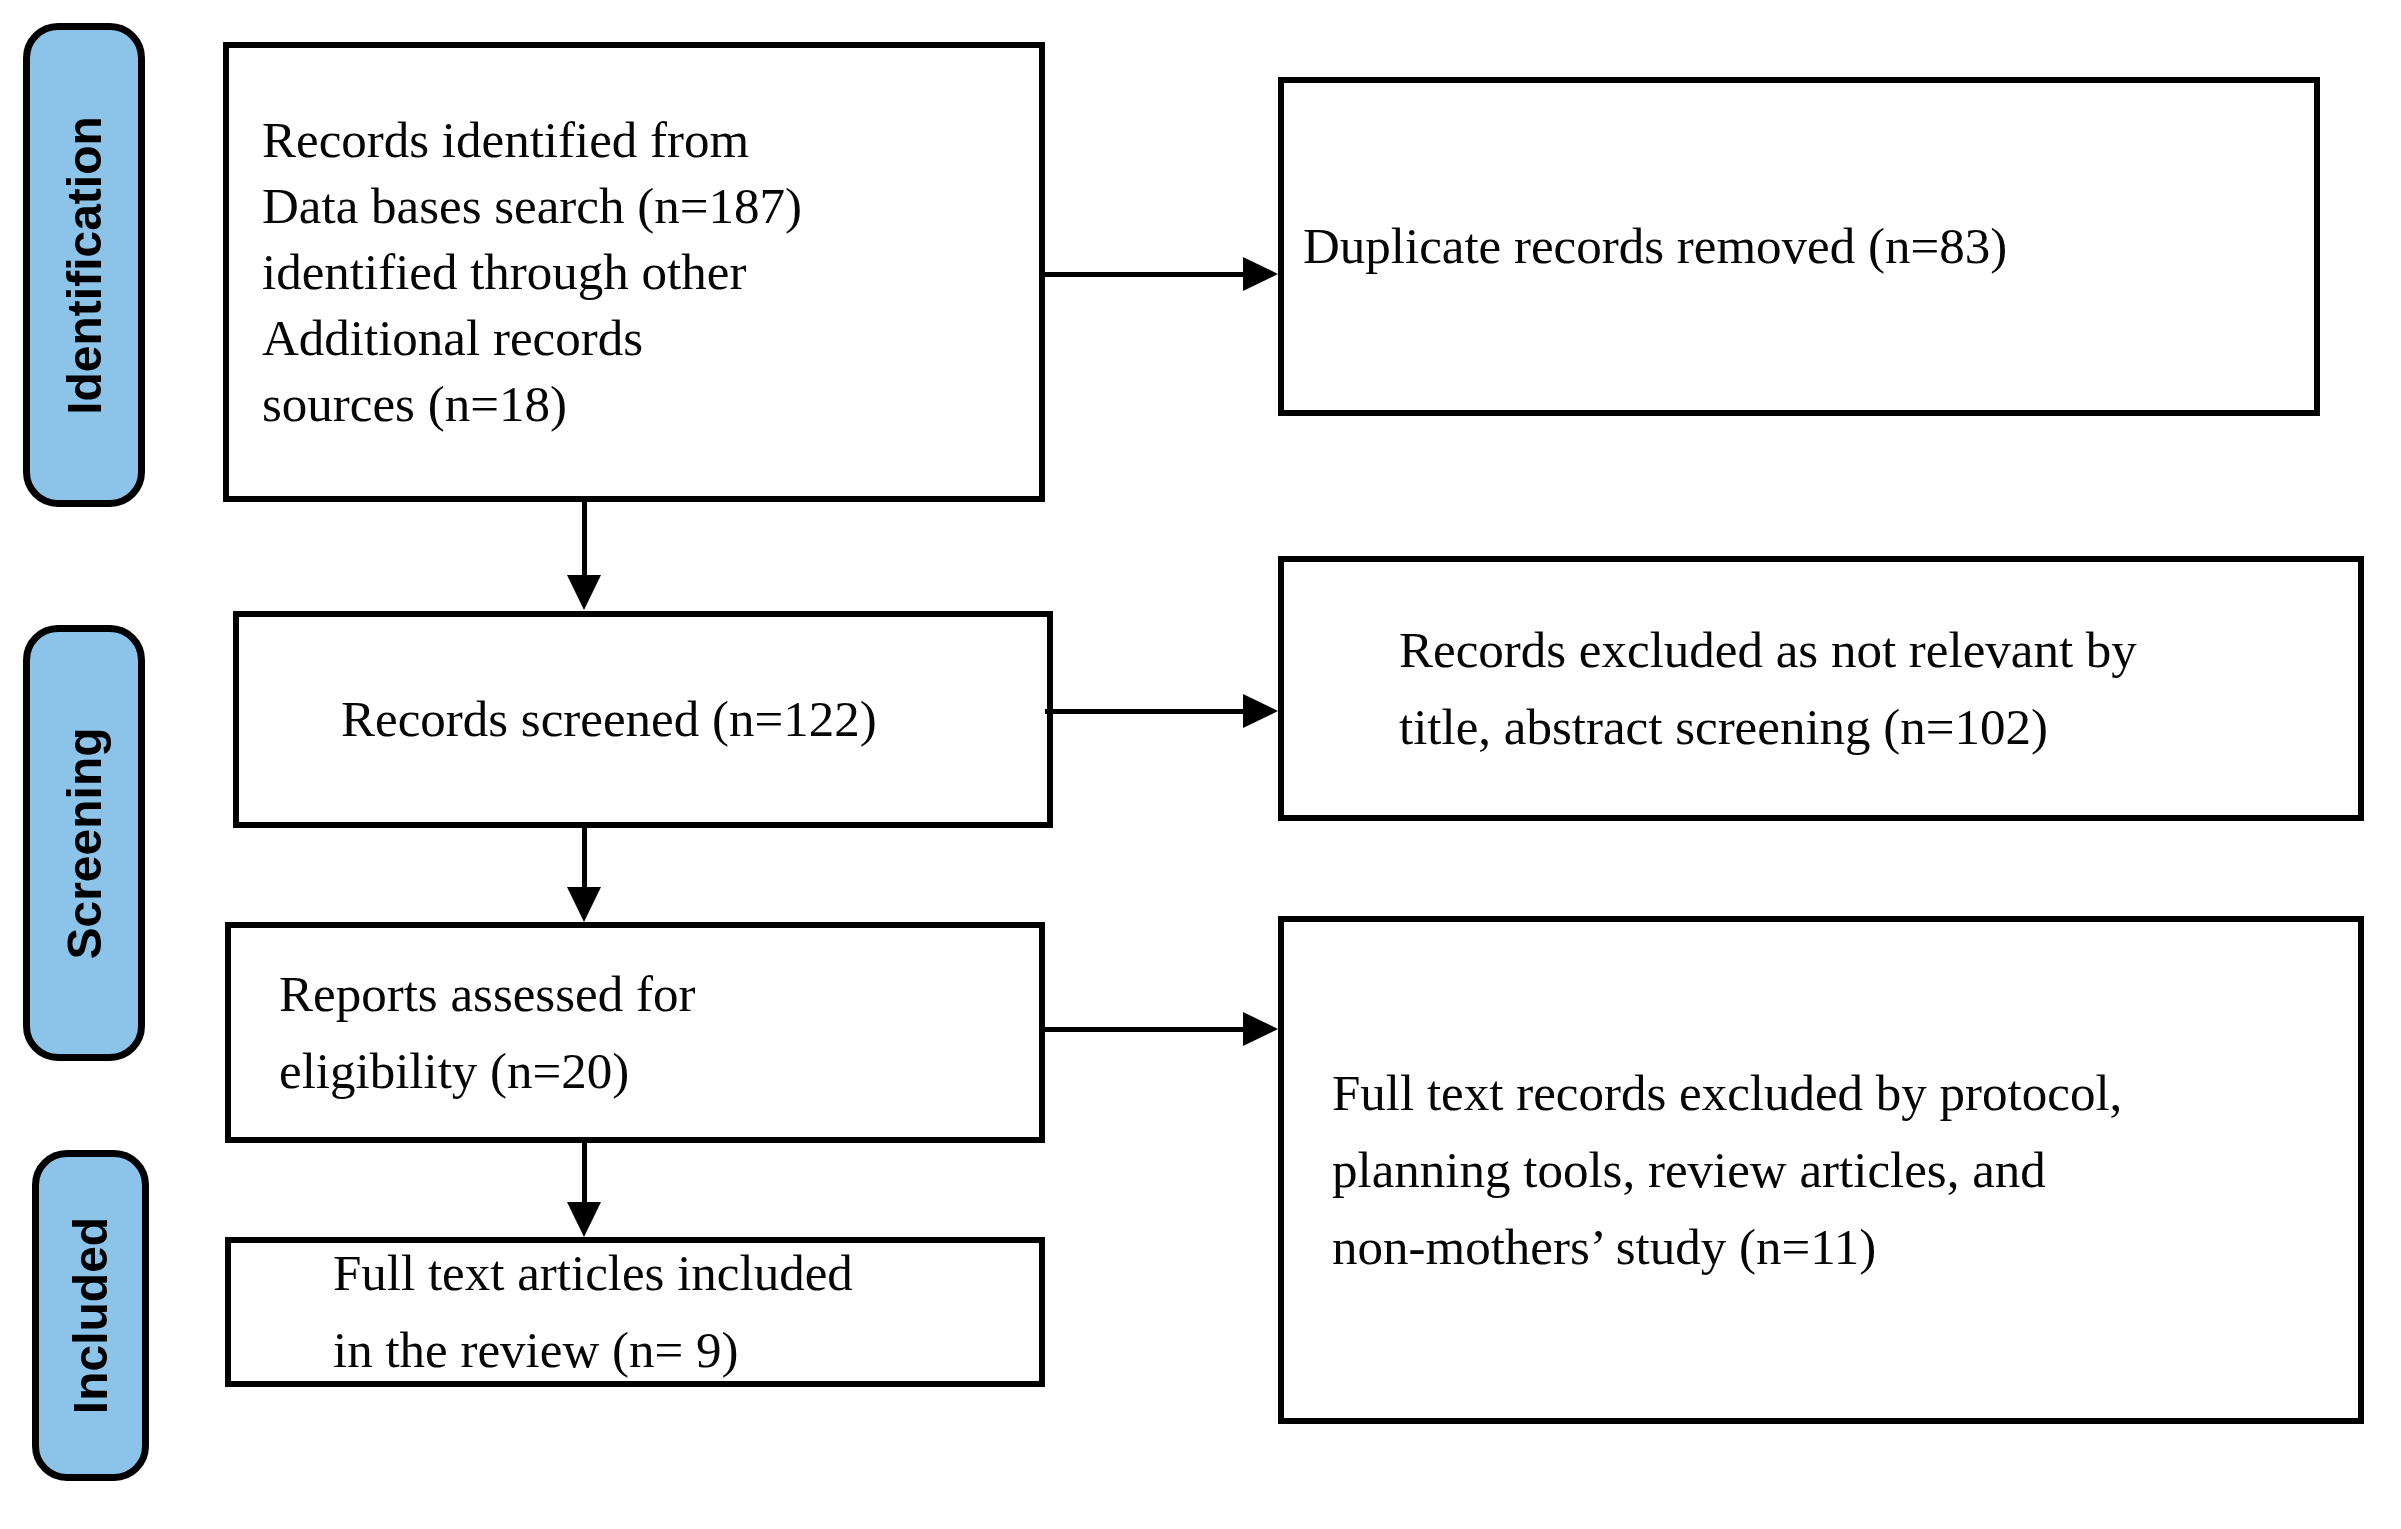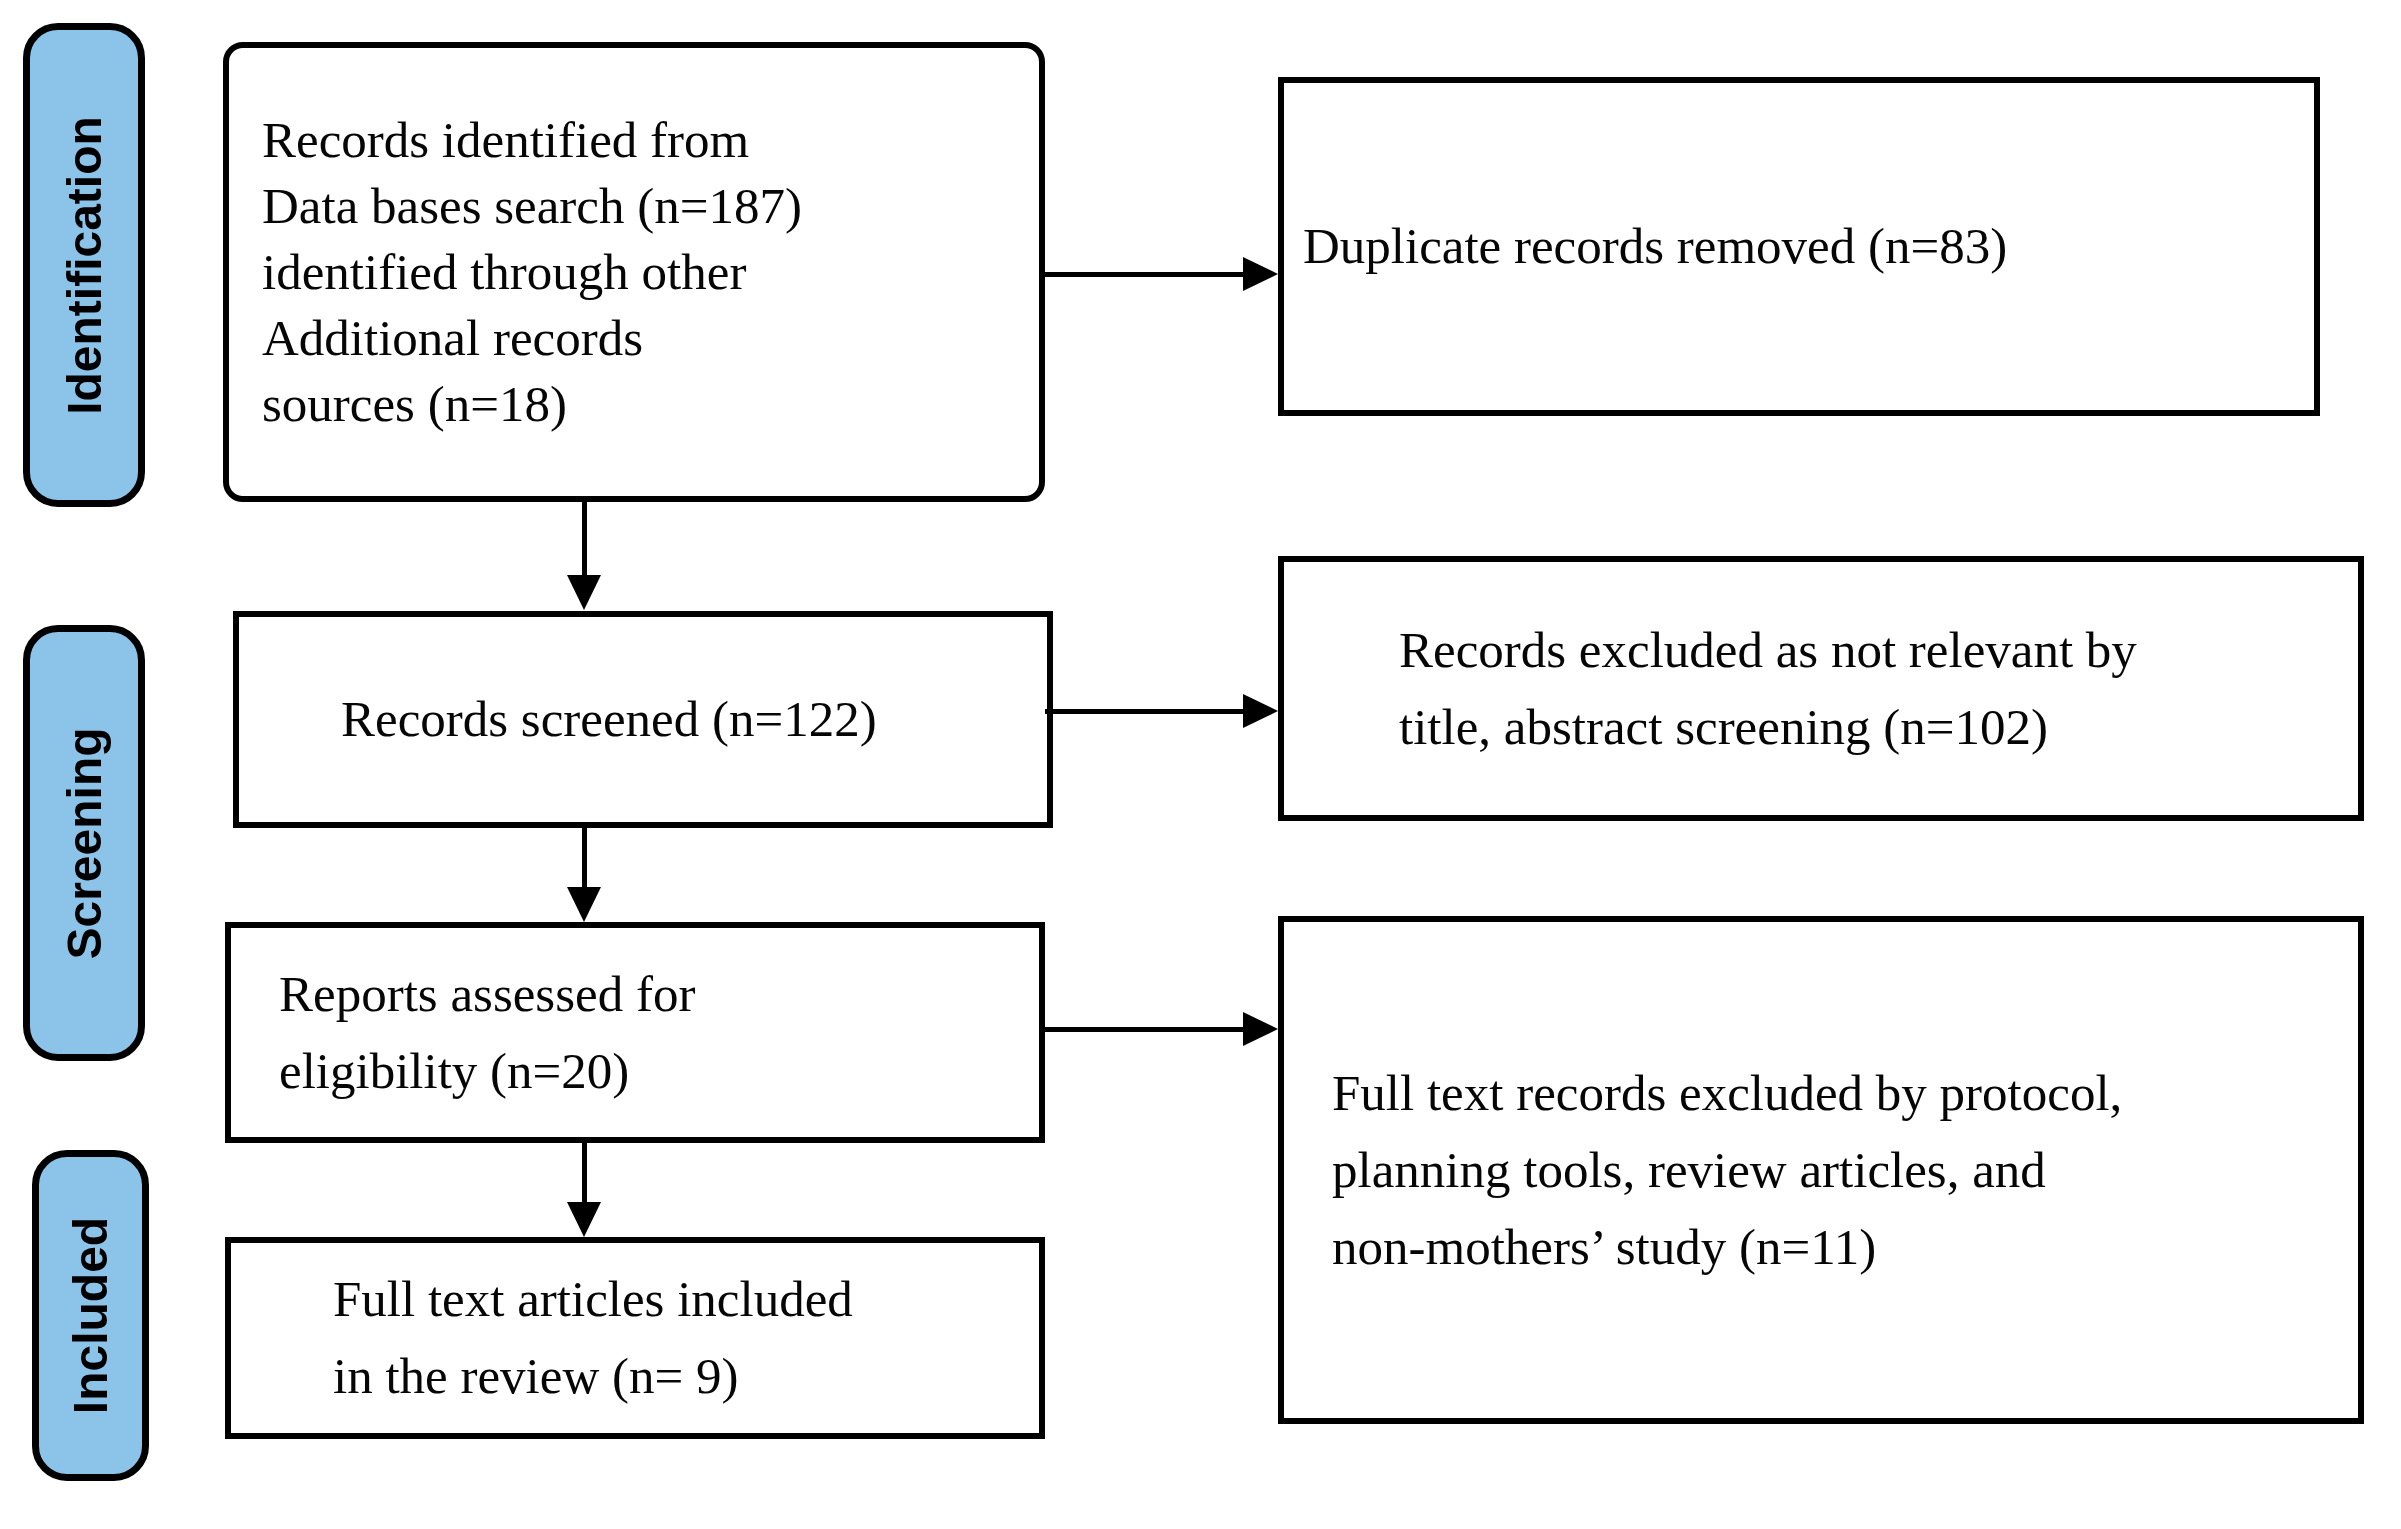--- a/index.html
+++ b/index.html
@@ -73,21 +73,21 @@
   <div class="stage" style="left:23px;top:23px;width:122px;height:484px;">
     <span class="stage-label">Identification</span>
   </div>
   <div class="stage" style="left:23px;top:625px;width:122px;height:436px;">
     <span class="stage-label">Screening</span>
   </div>
   <div class="stage" style="left:32px;top:1150px;width:117px;height:331px;">
     <span class="stage-label">Included</span>
   </div>
 
-  <div class="fbox lh-tight" style="left:223px;top:42px;width:822px;height:460px;padding-left:33px;border-radius:20px;">
+  <div class="fbox lh-tight" style="left:223px;top:42px;width:822px;height:460px;padding-left:33px;">
     <div class="line">Records identified from</div>
     <div class="line">Data bases search (n=187)</div>
     <div class="line">identified through other</div>
     <div class="line">Additional records</div>
     <div class="line">sources (n=18)</div>
   </div>
 
   <div class="fbox lh-loose" style="left:1278px;top:77px;width:1042px;height:339px;padding-left:19px;">
     <div class="line">Duplicate records removed (n=83)</div>
   </div>
@@ -105,21 +105,21 @@
     <div class="line">Reports assessed for</div>
     <div class="line">eligibility (n=20)</div>
   </div>
 
   <div class="fbox lh-loose" style="left:1278px;top:916px;width:1086px;height:508px;padding-left:48px;">
     <div class="line">Full text records excluded by protocol,</div>
     <div class="line">planning tools, review articles, and</div>
     <div class="line">non-mothers’ study (n=11)</div>
   </div>
 
-  <div class="fbox lh-loose" style="left:225px;top:1237px;width:820px;height:202px;padding-left:102px;">
+  <div class="fbox lh-loose" style="left:225px;top:1237px;width:820px;height:150px;padding-left:102px;">
     <div class="line">Full text articles included</div>
     <div class="line">in the review (n= 9)</div>
   </div>
 
   <div class="arrow" style="left:1045px;top:257px;width:233px;height:35px;">
     <div class="shaft-h" style="left:0;top:15.4px;width:201px;"></div>
     <div class="head-right" style="left:198px;top:0;"></div>
   </div>
 
   <div class="arrow" style="left:1045px;top:694px;width:233px;height:35px;">

